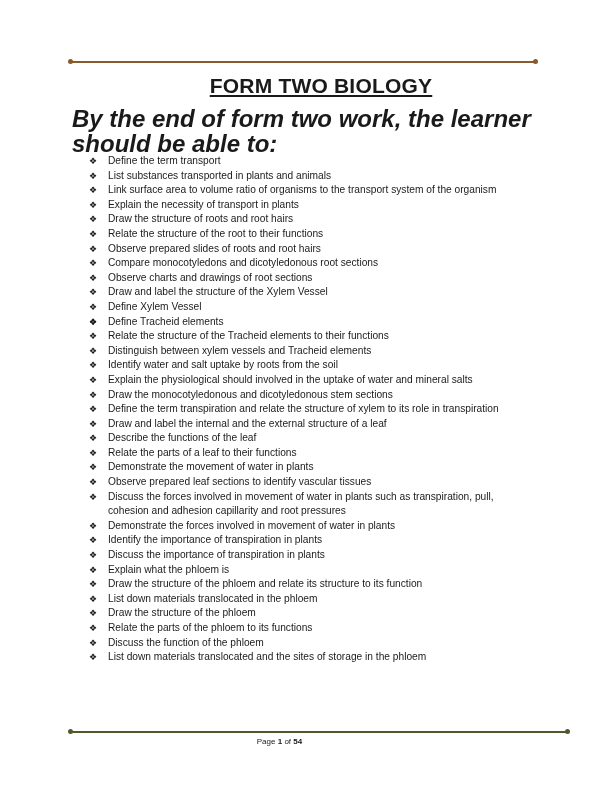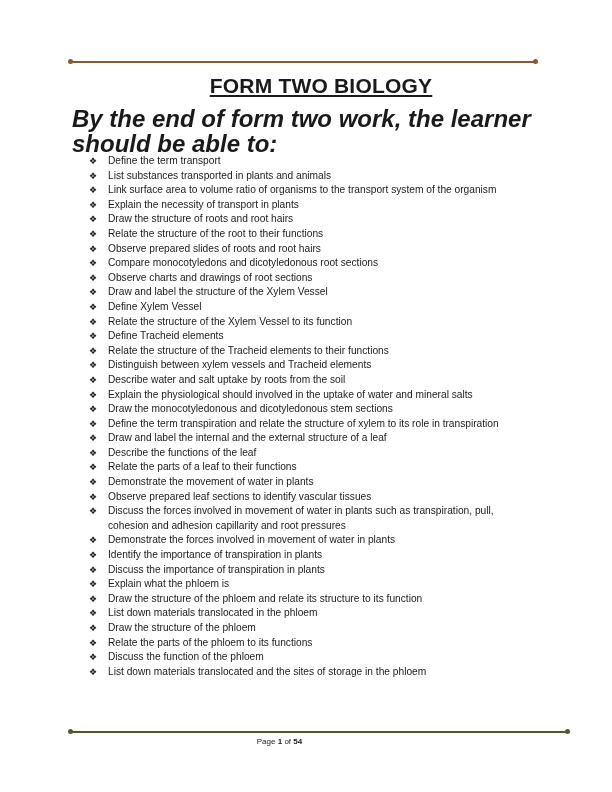--- a/index.html
+++ b/index.html
@@ -38,25 +38,25 @@
     <li><span class="bullet">❖</span><span>List substances transported in plants and animals</span></li>
     <li><span class="bullet">❖</span><span>Link surface area to volume ratio of organisms to the transport system of the organism</span></li>
     <li><span class="bullet">❖</span><span>Explain the necessity of transport in plants</span></li>
     <li><span class="bullet">❖</span><span>Draw the structure of roots and root hairs</span></li>
     <li><span class="bullet">❖</span><span>Relate the structure of the root to their functions</span></li>
     <li><span class="bullet">❖</span><span>Observe prepared slides of roots and root hairs</span></li>
     <li><span class="bullet">❖</span><span>Compare monocotyledons and dicotyledonous root sections</span></li>
     <li><span class="bullet">❖</span><span>Observe charts and drawings of root sections</span></li>
     <li><span class="bullet">❖</span><span>Draw and label the structure of the Xylem Vessel</span></li>
     <li><span class="bullet">❖</span><span>Define Xylem Vessel</span></li>
-    <li><span class="bullet">❖</span><span>Relate the structure of the Xylem Vessel to its function</span></li>
+    <li><span class="bullet">❖</span></li>
     <li><span class="bullet">❖</span><span>Define Tracheid elements</span></li>
     <li><span class="bullet">❖</span><span>Relate the structure of the Tracheid elements to their functions</span></li>
     <li><span class="bullet">❖</span><span>Distinguish between xylem vessels and Tracheid elements</span></li>
-    <li><span class="bullet">❖</span><span>Describe water and salt uptake by roots from the soil</span></li>
+    <li><span class="bullet">❖</span><span>Identify water and salt uptake by roots from the soil</span></li>
     <li><span class="bullet">❖</span><span>Explain the physiological should involved in the uptake of water and mineral salts</span></li>
     <li><span class="bullet">❖</span><span>Draw the monocotyledonous and dicotyledonous stem sections</span></li>
     <li><span class="bullet">❖</span><span>Define the term transpiration and relate the structure of xylem to its role in transpiration</span></li>
     <li><span class="bullet">❖</span><span>Draw and label the internal and the external structure of a leaf</span></li>
     <li><span class="bullet">❖</span><span>Describe the functions of the leaf</span></li>
     <li><span class="bullet">❖</span><span>Relate the parts of a leaf to their functions</span></li>
     <li><span class="bullet">❖</span><span>Demonstrate the movement of water in plants</span></li>
     <li><span class="bullet">❖</span><span>Observe prepared leaf sections to identify vascular tissues</span></li>
     <li><span class="bullet">❖</span><span>Discuss the forces involved in movement of water in plants such as transpiration, pull, cohesion and adhesion capillarity and root pressures</span></li>
     <li><span class="bullet">❖</span><span>Demonstrate the forces involved in movement of water in plants</span></li>

